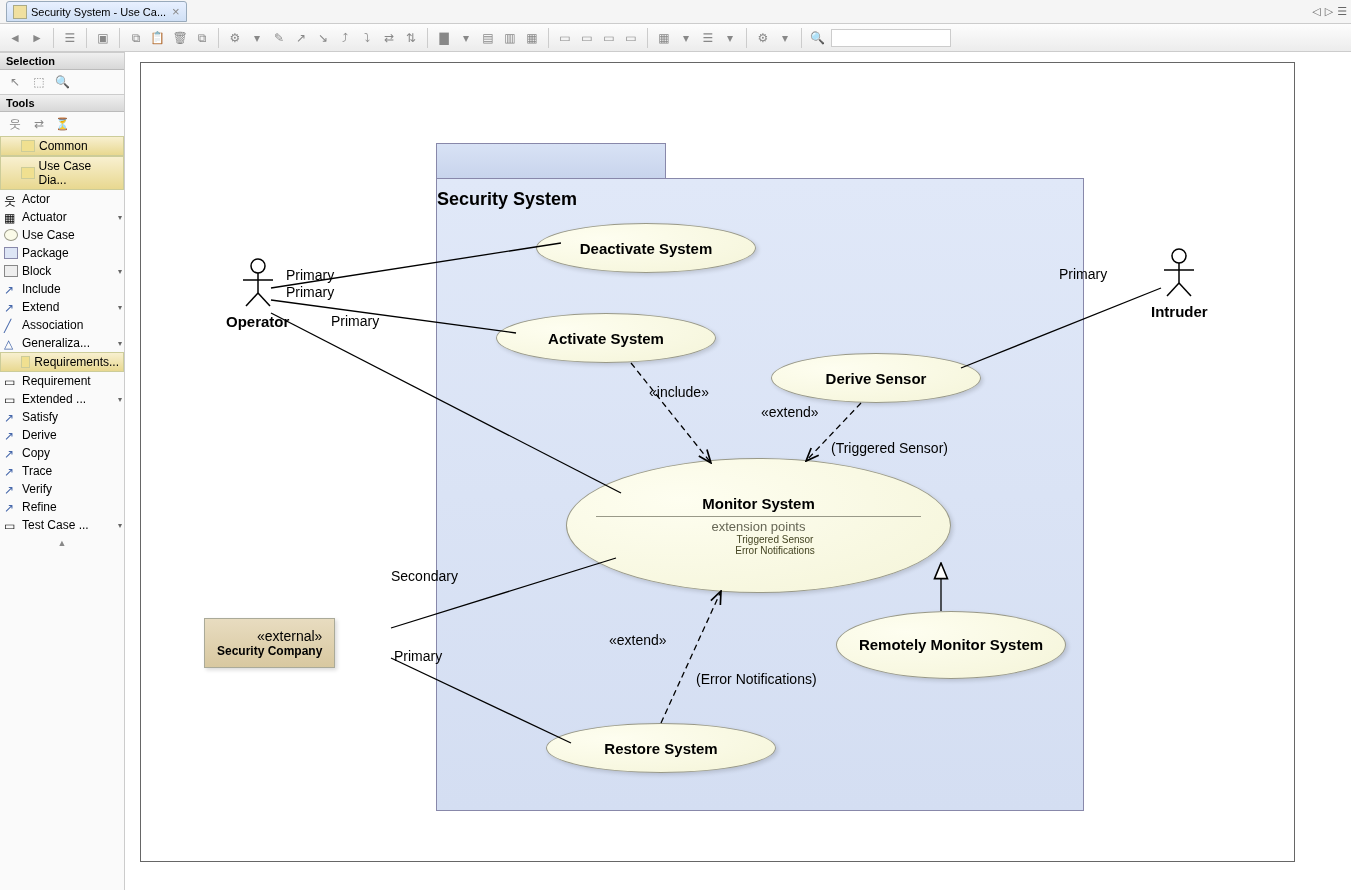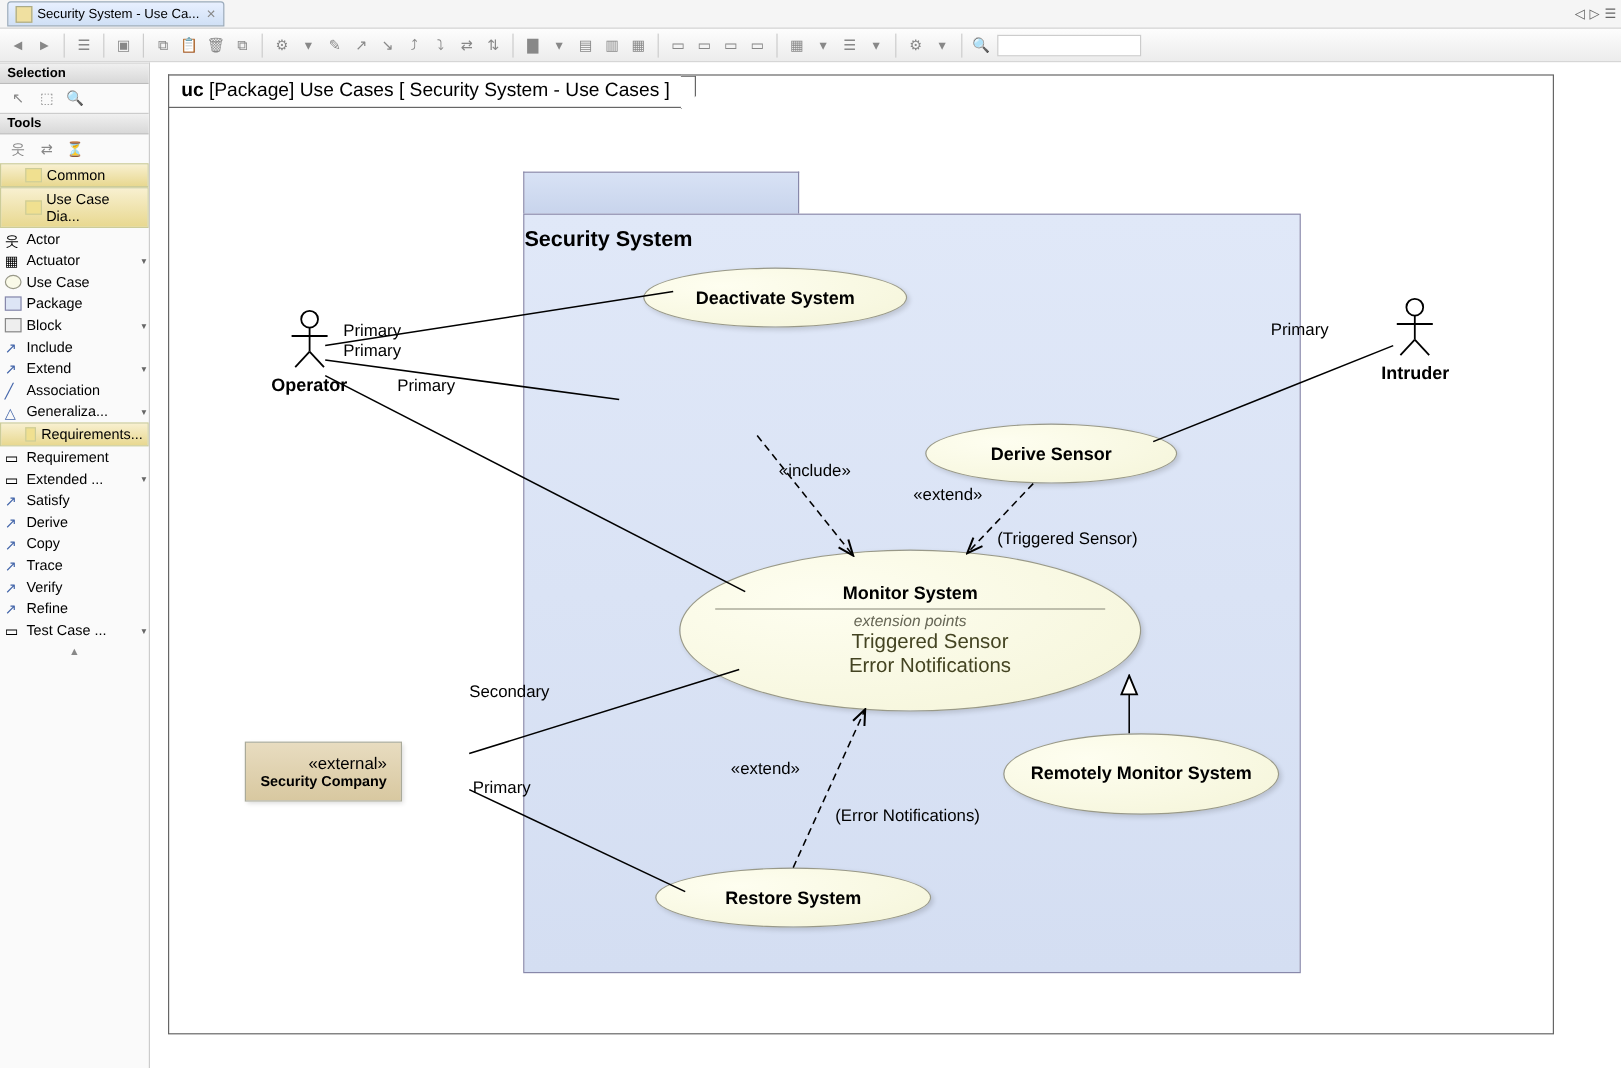--- a/index.html
+++ b/index.html
@@ -37,22 +37,22 @@
 
 .package-box { position: absolute; left: 295px; top: 80px; width: 648px; height: 668px; }
 .package-tab { position: absolute; left: 0; top: 0; width: 230px; height: 35px; background: linear-gradient(#d8e2f5,#c8d4ec); border: 1px solid #88a; border-bottom: none; }
 .package-body { position: absolute; left: 0; top: 35px; width: 648px; height: 633px; background: linear-gradient(#e0e8f8,#d4def2); border: 1px solid #88a; }
 .package-title { position: absolute; top: 10px; width: 100%; font-weight: bold; font-size: 18px; }
 
 .usecase { position: absolute; background: radial-gradient(ellipse at 30% 30%, #fefef0, #f4f4d8); border: 1px solid #998; border-radius: 50%; display: flex; align-items: center; justify-content: center; font-weight: bold; font-size: 15px; text-align: center; box-shadow: 2px 2px 4px rgba(0,0,0,0.15); }
 .usecase-ext { flex-direction: column; }
 .usecase-ext .uc-name { font-weight: bold; padding-bottom: 2px; }
 .usecase-ext .uc-divider { width: 85%; border-top: 1px solid #998; margin: 2px 0; }
-.usecase-ext .uc-extpts-lbl { font-style: italic; font-weight: normal; font-size: 13px; color: #665; }
-.usecase-ext .uc-extpt { font-weight: normal; font-size: 17px; color: #442; margin-left: 33px; }
+.usecase-ext .uc-extpts-lbl { font-weight: normal; font-size: 13px; color: #665; }
+.usecase-ext .uc-extpt { font-weight: normal; font-size: 10px; color: #442; margin-left: 33px; }
 
 .actor { position: absolute; text-align: center; }
 .actor-fig { width: 40px; height: 50px; margin: 0 auto; }
 .actor-name { font-weight: bold; font-size: 15px; margin-top: 2px; }
 
 .ext-actor { position: absolute; background: linear-gradient(#e8dcc0, #d8c8a0); border: 1px solid #aa9; padding: 9px 12px; text-align: right; box-shadow: 2px 2px 4px rgba(0,0,0,0.15); }
 .ext-actor .stereo { font-size: 14px; }
 .ext-actor .name { font-weight: bold; font-size: 12px; }
 
 .diagram-svg { position: absolute; left: 0; top: 0; width: 100%; height: 100%; pointer-events: none; }
@@ -222,33 +222,33 @@
   <div class="pal-item">
       <span class="pal-icon">▭</span>
       <span>Test Case ...</span>
       <span class="pal-drop">▾</span>
     </div>
   <div class="pal-collapse">▲</div>
 </div>
 
 <div class="canvas">
   <div class="diagram-frame">
-    <div class="frame-tab">
-      <b>uc</b> <span>[Package] Use Cases [ Security System - Use Cases  ]</span>
-    </div>
 
     <div class="package-box">
       <div class="package-tab"></div>
       <div class="package-body">
         <div class="package-title">Security System</div>
       </div>
     </div>
 
     <div class="usecase" style="left:395px;top:160px;width:220px;height:50px">
         <span>Deactivate System</span>
+      </div>
+    <div class="usecase" style="left:355px;top:250px;width:220px;height:50px">
+        <span>Activate System</span>
       </div>
     <div class="usecase" style="left:630px;top:290px;width:210px;height:50px">
         <span>Derive Sensor</span>
       </div>
     <div class="usecase usecase-ext" style="left:425px;top:395px;width:385px;height:135px">
       <div class="uc-name">Monitor System</div>
       <div class="uc-divider"></div>
       <div class="uc-extpts-lbl">extension points</div>
       <div class="uc-extpt">Triggered Sensor</div>
       <div class="uc-extpt">Error Notifications</div>

